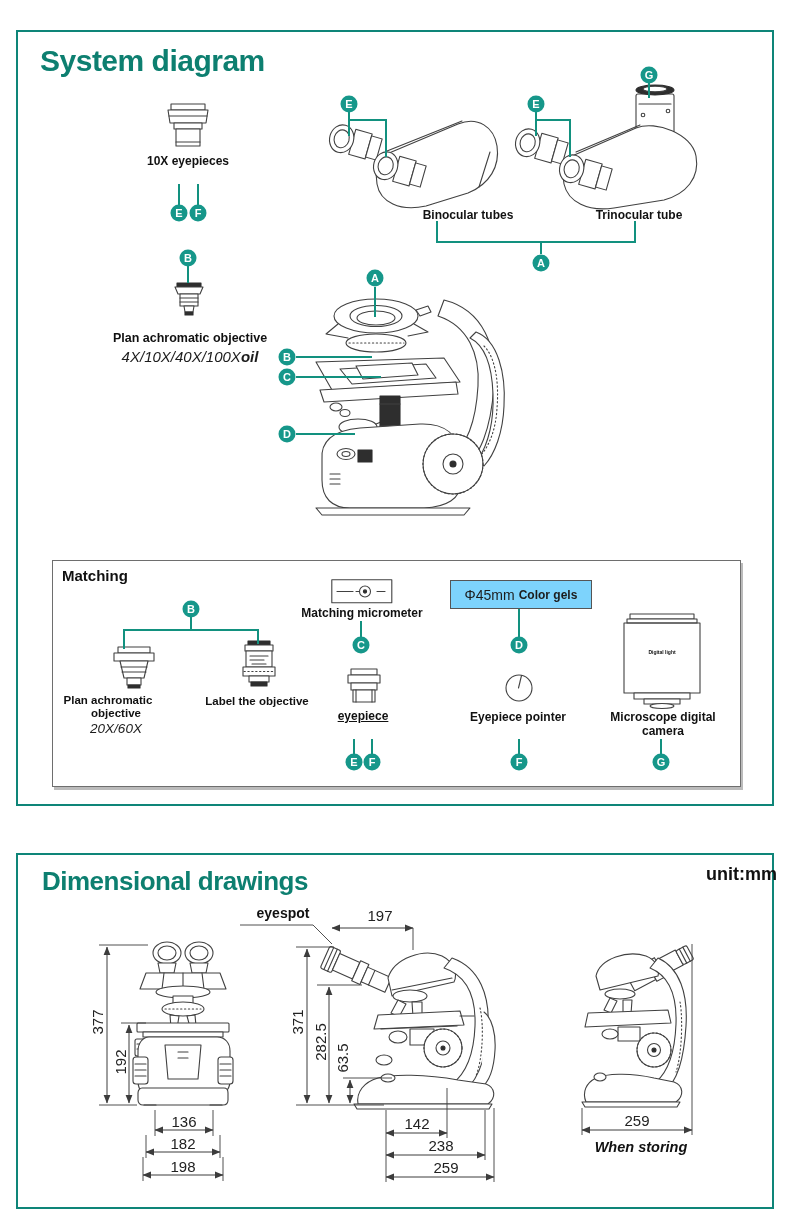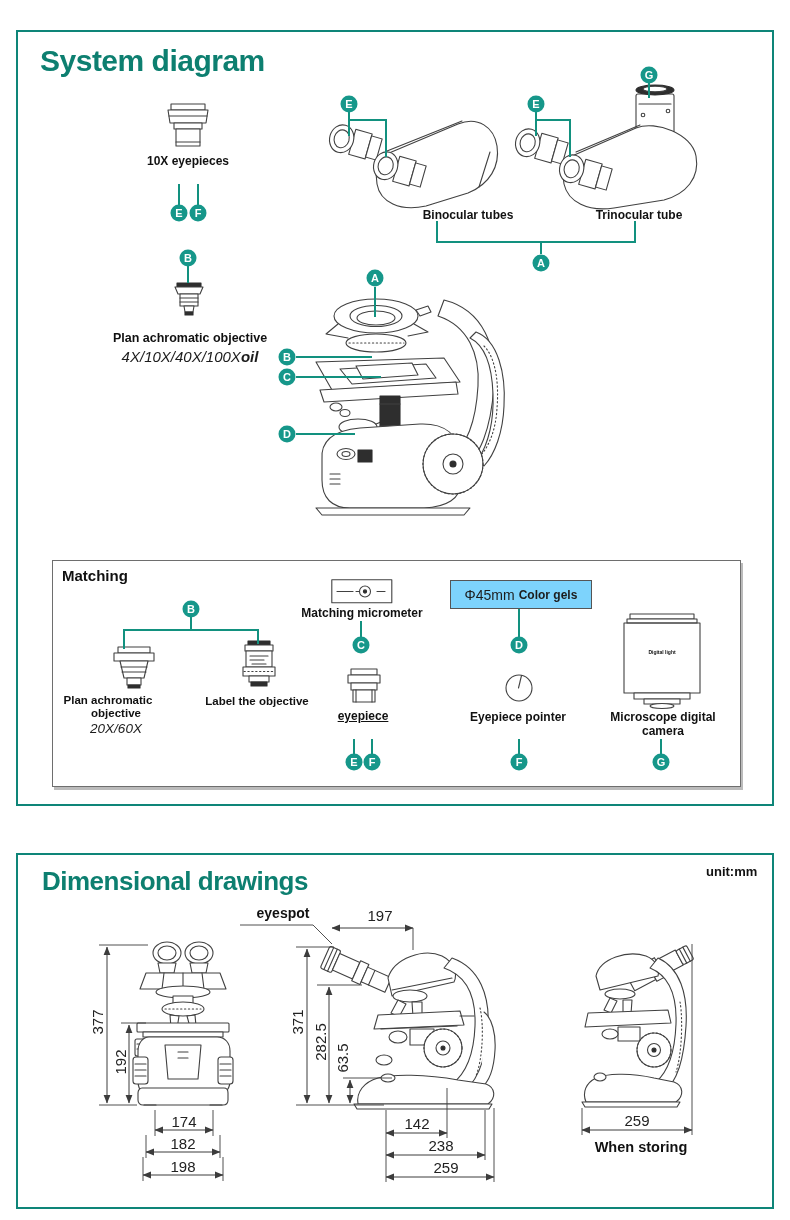--- a/index.html
+++ b/index.html
@@ -35,21 +35,21 @@
 <body>
 
 <div class="page">
 
   <div class="box-teal" style="left:16px;top:30px;width:754px;height:772px;"></div>
   <div class="box-gray" style="left:52px;top:560px;width:687px;height:225px;"></div>
   <div class="box-teal" style="left:16px;top:853px;width:754px;height:352px;"></div>
 
   <div class="sec-title" style="left:42px;top:866px;font-size:26px;">Dimensional drawings</div>
   <div class="sec-title" style="left:40px;top:44px;font-size:30px;">System diagram</div>
-  <div class="lbl" style="left:706px;top:864px;font-size:13px;">unit:mm</div>
+  <div class="lbl" style="left:706px;top:864px;font-size:18px;">unit:mm</div>
   <div class="lbl" style="left:62px;top:567px;font-size:15px;">Matching</div>
 
   <svg class="sk" style="left:162px;top:102px;" width="52" height="50" viewBox="0 0 52 50">
     <path class="wh" d="M9,2 h34 v6 h-34 z"></path>
     <path class="wh" d="M6,8 h40 l-2,13 h-36 z"></path>
     <line x1="7" y1="14" x2="45" y2="14"></line>
     <path class="wh" d="M12,21 h28 v6 h-28 z"></path>
     <path class="wh" d="M14,27 h24 v17 h-24 z"></path>
     <line x1="14" y1="40" x2="38" y2="40"></line>
   </svg>
@@ -404,25 +404,25 @@
   <div class="badge" style="left:354px;top:762px;">E</div>
   <div class="badge" style="left:372px;top:762px;">F</div>
   <div class="badge" style="left:519px;top:645px;">D</div>
   <div class="badge" style="left:519px;top:762px;">F</div>
   <div class="badge" style="left:661px;top:762px;">G</div>
 
   <div class="lbl ctr" style="left:283px;top:913px;font-size:14px;z-index:6;">eyespot</div>
   <div class="dimnum" style="left:380px;top:915px;">197</div>
   <div class="dimnum rot" style="left:97px;top:1022px;">377</div>
   <div class="dimnum rot" style="left:120px;top:1062px;">192</div>
-  <div class="dimnum" style="left:184px;top:1121px;">174</div>
+  <div class="dimnum" style="left:184px;top:1121px;">136</div>
   <div class="dimnum" style="left:183px;top:1143px;">182</div>
   <div class="dimnum" style="left:183px;top:1166px;">198</div>
   <div class="dimnum rot" style="left:297px;top:1022px;">371</div>
   <div class="dimnum rot" style="left:320px;top:1042px;">282.5</div>
   <div class="dimnum rot" style="left:342px;top:1058px;">63.5</div>
   <div class="dimnum" style="left:417px;top:1123px;">142</div>
   <div class="dimnum" style="left:441px;top:1145px;">238</div>
   <div class="dimnum" style="left:446px;top:1167px;">259</div>
   <div class="dimnum" style="left:637px;top:1120px;">259</div>
-  <div class="lbl ctr" style="left:641px;top:1147px;font-size:14.5px;z-index:6;">When storing</div>
+  <div class="lbl ctr" style="left:641px;top:1147px;font-size:14.5px;z-index:6;font-style:italic;">When storing</div>
 
 </div>
 
 </body></html>

